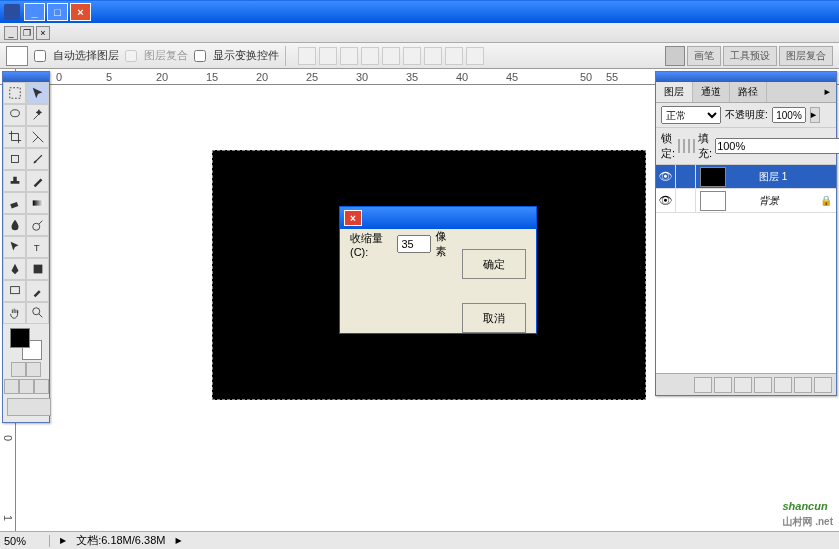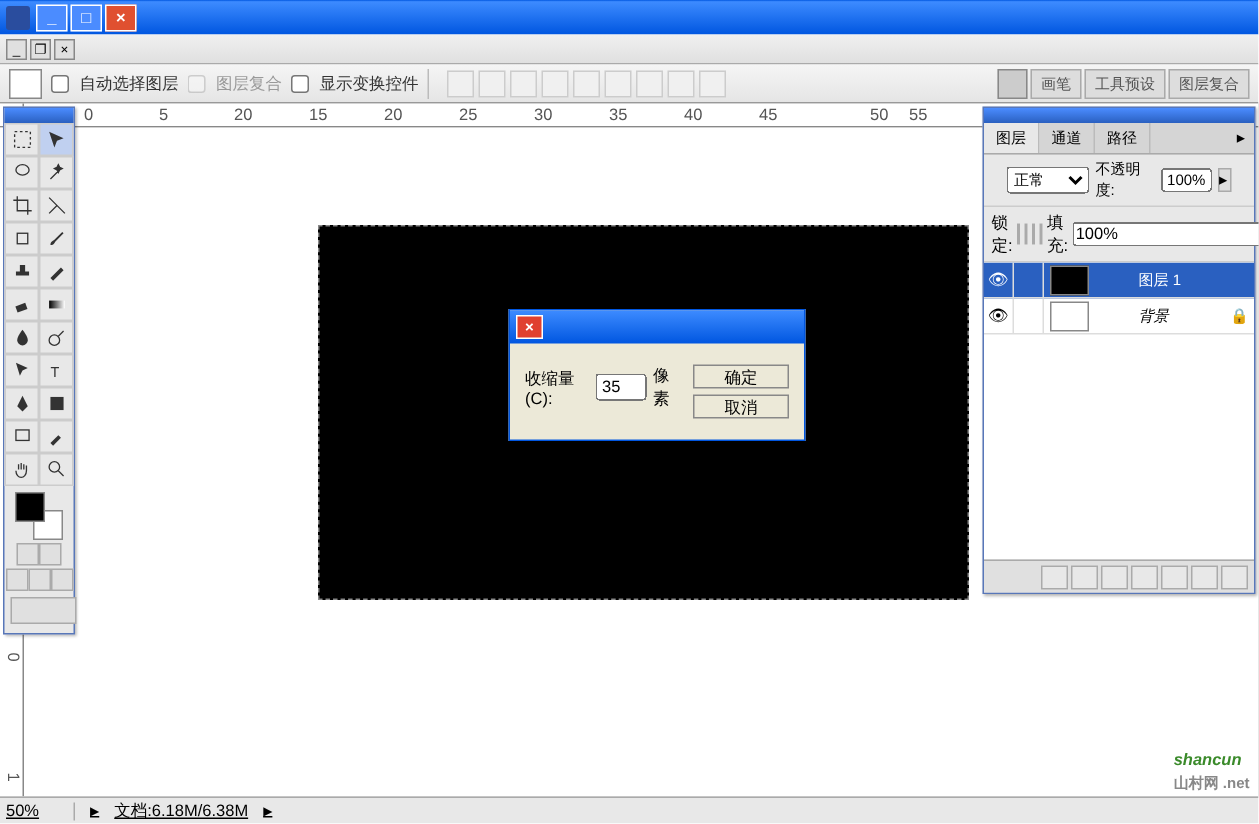--- a/index.html
+++ b/index.html
@@ -58,21 +58,21 @@
 .canvas-area { position: absolute; left: 16px; top: 16px; right: 0; bottom: 0; background: #fff; overflow: hidden; }
 .doc-canvas { position: absolute; left: 196px; top: 65px; width: 434px; height: 250px; background: #000; border: 1px dashed #888; }
 
 
 .layers-panel { position: absolute; right: 2px; top: 71px; width: 182px; height: 325px; background: #e8e8e8; border: 1px solid #5877b9; box-shadow: 1px 1px 2px rgba(0,0,0,0.3); display: flex; flex-direction: column; }
 .panel-header { height: 10px; background: linear-gradient(#4b8cff, #2a60c0); cursor: move; }
 .panel-tabs { display: flex; background: #d5d5d5; border-bottom: 1px solid #aaa; }
 .panel-tabs .tab { padding: 3px 8px; cursor: pointer; font-size: 10px; background: #d5d5d5; border-right: 1px solid #bbb; }
 .panel-tabs .tab.active { background: #e8e8e8; }
 .panel-tabs .menu-arrow { margin-left: auto; padding: 3px 6px; cursor: pointer; }
-.panel-options { display: flex; align-items: center; padding: 3px 15px; gap: 4px; border-bottom: 1px solid #ccc; }
+.panel-options { display: flex; align-items: center; padding: 3px 5px; gap: 4px; border-bottom: 1px solid #ccc; }
 .panel-options select { width: 60px; height: 18px; font-size: 10px; }
 .panel-options .opt-label { font-size: 10px; }
 .panel-options input[type=text] { width: 34px; height: 16px; font-size: 10px; text-align: right; padding-right: 2px; }
 .panel-options .arrow { width: 10px; height: 16px; background: #ddd; border: 1px solid #aaa; cursor: pointer; }
 .panel-lock { display: flex; align-items: center; padding: 3px 5px; gap: 3px; border-bottom: 1px solid #ccc; font-size: 10px; }
 .panel-lock .lock-icon { width: 14px; height: 14px; border: 1px solid #aaa; background: #f0f0f0; cursor: pointer; }
 .layers-list { flex: 1; background: #fff; overflow-y: auto; }
 .layer-row { display: flex; align-items: center; height: 24px; border-bottom: 1px solid #ddd; cursor: pointer; }
 .layer-row.selected { background: #2a60c0; color: #fff; }
 .layer-row .eye { width: 20px; height: 100%; border-right: 1px solid #ddd; display: flex; align-items: center; justify-content: center; }
@@ -81,28 +81,28 @@
 .layer-row .name { flex: 1; font-size: 10px; margin-left: 29px; }
 .layer-row .lock-ind { width: 16px; font-size: 10px; }
 .panel-footer { height: 22px; background: #e0e0e0; border-top: 1px solid #aaa; display: flex; align-items: center; justify-content: flex-end; gap: 2px; padding: 0 4px; }
 .panel-footer span { width: 18px; height: 16px; border: 1px solid #aaa; background: #e8e8e8; cursor: pointer; }
 
 
 .dialog { position: absolute; left: 339px; top: 206px; width: 198px; background: #ece9d8; border: 1px solid #0056e0; box-shadow: 2px 2px 6px rgba(0,0,0,0.4); }
 .dialog-titlebar { height: 22px; background: linear-gradient(#3d8bff, #0056e0); color: #fff; display: flex; align-items: center; padding: 0 4px; font-weight: bold; font-size: 11px; }
 .dialog-titlebar .title { flex: 1; }
 .dialog-titlebar .close { width: 18px; height: 16px; background: #e04030; border: 1px solid #fff; display: flex; align-items: center; justify-content: center; cursor: pointer; font-size: 10px; }
-.dialog-body { padding: 14px 10px; display: flex; align-items: flex-start; gap: 8px; }
+.dialog-body { padding: 0 10px; display: flex; align-items: flex-start; gap: 8px; }
 .dialog-field { display: flex; align-items: center; gap: 4px; }
 .dialog-field input { width: 34px; height: 18px; font-size: 11px; padding: 0 2px; }
 .dialog-btns { display: flex; flex-direction: column; gap: 4px; }
-.dialog-btns button { width: 64px; height: 16px; font-size: 11px; cursor: pointer; background: #ece9d8; border: 1px solid #888; }
-
-
-.statusbar { position: absolute; left: 0; right: 0; bottom: 0; height: 18px; background: #e8e8e8; border-top: 1px solid #aaa; display: flex; align-items: center; padding: 0 4px; gap: 10px; font-size: 10px; text-decoration: underline; }
+.dialog-btns button { width: 64px; height: 30px; font-size: 11px; cursor: pointer; background: #ece9d8; border: 1px solid #888; margin-top: 20px; }
+
+
+.statusbar { position: absolute; left: 0; right: 0; bottom: 0; height: 18px; background: #e8e8e8; border-top: 1px solid #aaa; display: flex; align-items: center; padding: 0 4px; gap: 10px; font-size: 10px; }
 .statusbar .zoom { width: 46px; border-right: 1px solid #aaa; padding-right: 6px; }
 .statusbar .arrow { font-size: 8px; cursor: pointer; }
 
 
 .watermark { position: absolute; right: 6px; bottom: 20px; font-size: 18px; font-weight: bold; font-style: italic; color: #3a8a2a; text-shadow: 1px 1px 0 #fff; }
 .watermark .sub { font-size: 10px; color: #888; display: block; text-align: center; font-style: normal; font-weight: bold; }
 </style>
 </head>
 <body>
 

